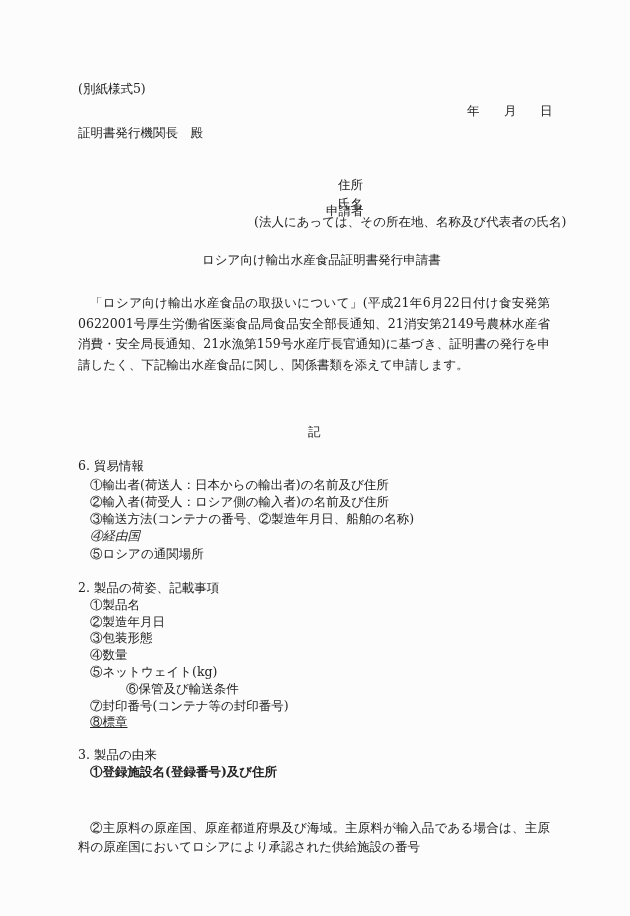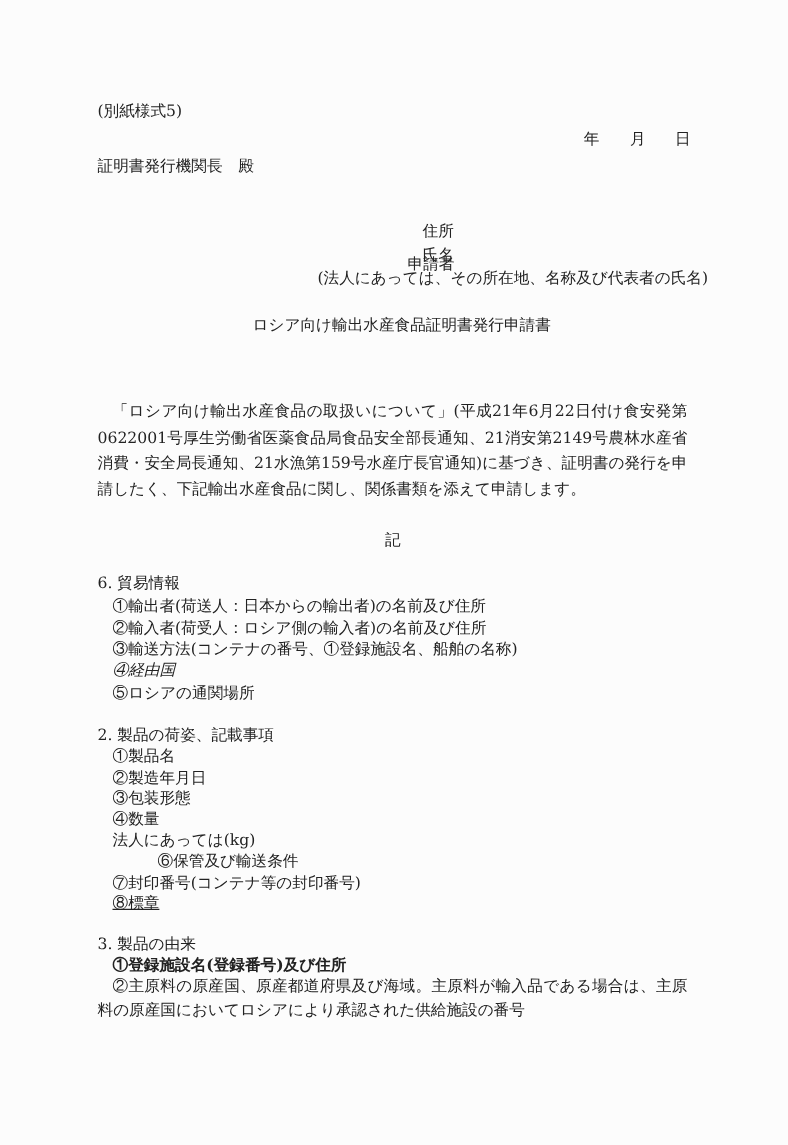--- a/index.html
+++ b/index.html
@@ -39,44 +39,44 @@
 
   <div>
     <div class="abs" style="left:326px; top:159px;margin-top:44px;">申請者</div>
     <div class="abs" style="left:338px; top:177px;">住所</div>
     <div class="abs" style="left:338px; top:196px;">氏名</div>
     <div class="abs" style="left:254px; top:214px;">(法人にあっては、その所在地、名称及び代表者の氏名)</div>
   </div>
 
   <div class="abs" style="left:202px; top:252px;text-align:center;">ロシア向け輸出水産食品証明書発行申請書</div>
 
-  <div class="para ind1" style="top:319px;">「ロシア向け輸出水産食品の取扱いについて」(平成21年6月22日付け食安発第0622001号厚生労働省医薬食品局食品安全部長通知、21消安第2149号農林水産省消費・安全局長通知、21水漁第159号水産庁長官通知)に基づき、証明書の発行を申請したく、下記輸出水産食品に関し、関係書類を添えて申請します。</div>
+  <div class="para ind1" style="top:293px;">「ロシア向け輸出水産食品の取扱いについて」(平成21年6月22日付け食安発第0622001号厚生労働省医薬食品局食品安全部長通知、21消安第2149号農林水産省消費・安全局長通知、21水漁第159号水産庁長官通知)に基づき、証明書の発行を申請したく、下記輸出水産食品に関し、関係書類を添えて申請します。</div>
 
   <div class="abs" style="left:308px; top:424px;">記</div>
 
   <div>
     <div class="sec" style="top:458px;">6. 貿易情報</div>
     <div class="item" style="top:477px;">①輸出者(荷送人：日本からの輸出者)の名前及び住所</div>
     <div class="item" style="top:494px;">②輸入者(荷受人：ロシア側の輸入者)の名前及び住所</div>
-    <div class="item" style="top:511px;">③輸送方法(コンテナの番号、①登録施設名、船舶の名称)</div>
+    <div class="item" style="top:511px;">③輸送方法(コンテナの番号、②製造年月日、船舶の名称)</div>
     <div class="item" style="top:528px;font-style:italic;">④経由国</div>
     <div class="item" style="top:546px;">⑤ロシアの通関場所</div>
   </div>
 
   <div>
     <div class="sec" style="top:580px;">2. 製品の荷姿、記載事項</div>
     <div class="item" style="top:597px;">①製品名</div>
     <div class="item" style="top:614px;">②製造年月日</div>
     <div class="item" style="top:630px;">③包装形態</div>
     <div class="item" style="top:647px;">④数量</div>
-    <div class="item" style="top:664px;">法人にあっては(kg)</div>
+    <div class="item" style="top:664px;">⑤ネットウェイト(kg)</div>
     <div class="item" style="top:681px;margin-left:36px;">⑥保管及び輸送条件</div>
     <div class="item" style="top:698px;">⑦封印番号(コンテナ等の封印番号)</div>
     <div class="item" style="top:714px;text-decoration:underline;">⑧標章</div>
   </div>
 
   <div>
     <div class="sec" style="top:747px;">3. 製品の由来</div>
     <div class="item" style="top:764px;font-weight:bold;">①登録施設名(登録番号)及び住所</div>
-    <div class="para ind1" style="top:779px; line-height:19px;">②主原料の原産国、原産都道府県及び海域。主原料が輸入品である場合は、主原料の原産国においてロシアにより承認された供給施設の番号</div>
+    <div class="para ind1" style="top:820px; line-height:19px;font-family:Liberation Mono, monospace;">②主原料の原産国、原産都道府県及び海域。主原料が輸入品である場合は、主原料の原産国においてロシアにより承認された供給施設の番号</div>
   </div>
 
 </div>
 
 </body></html>

